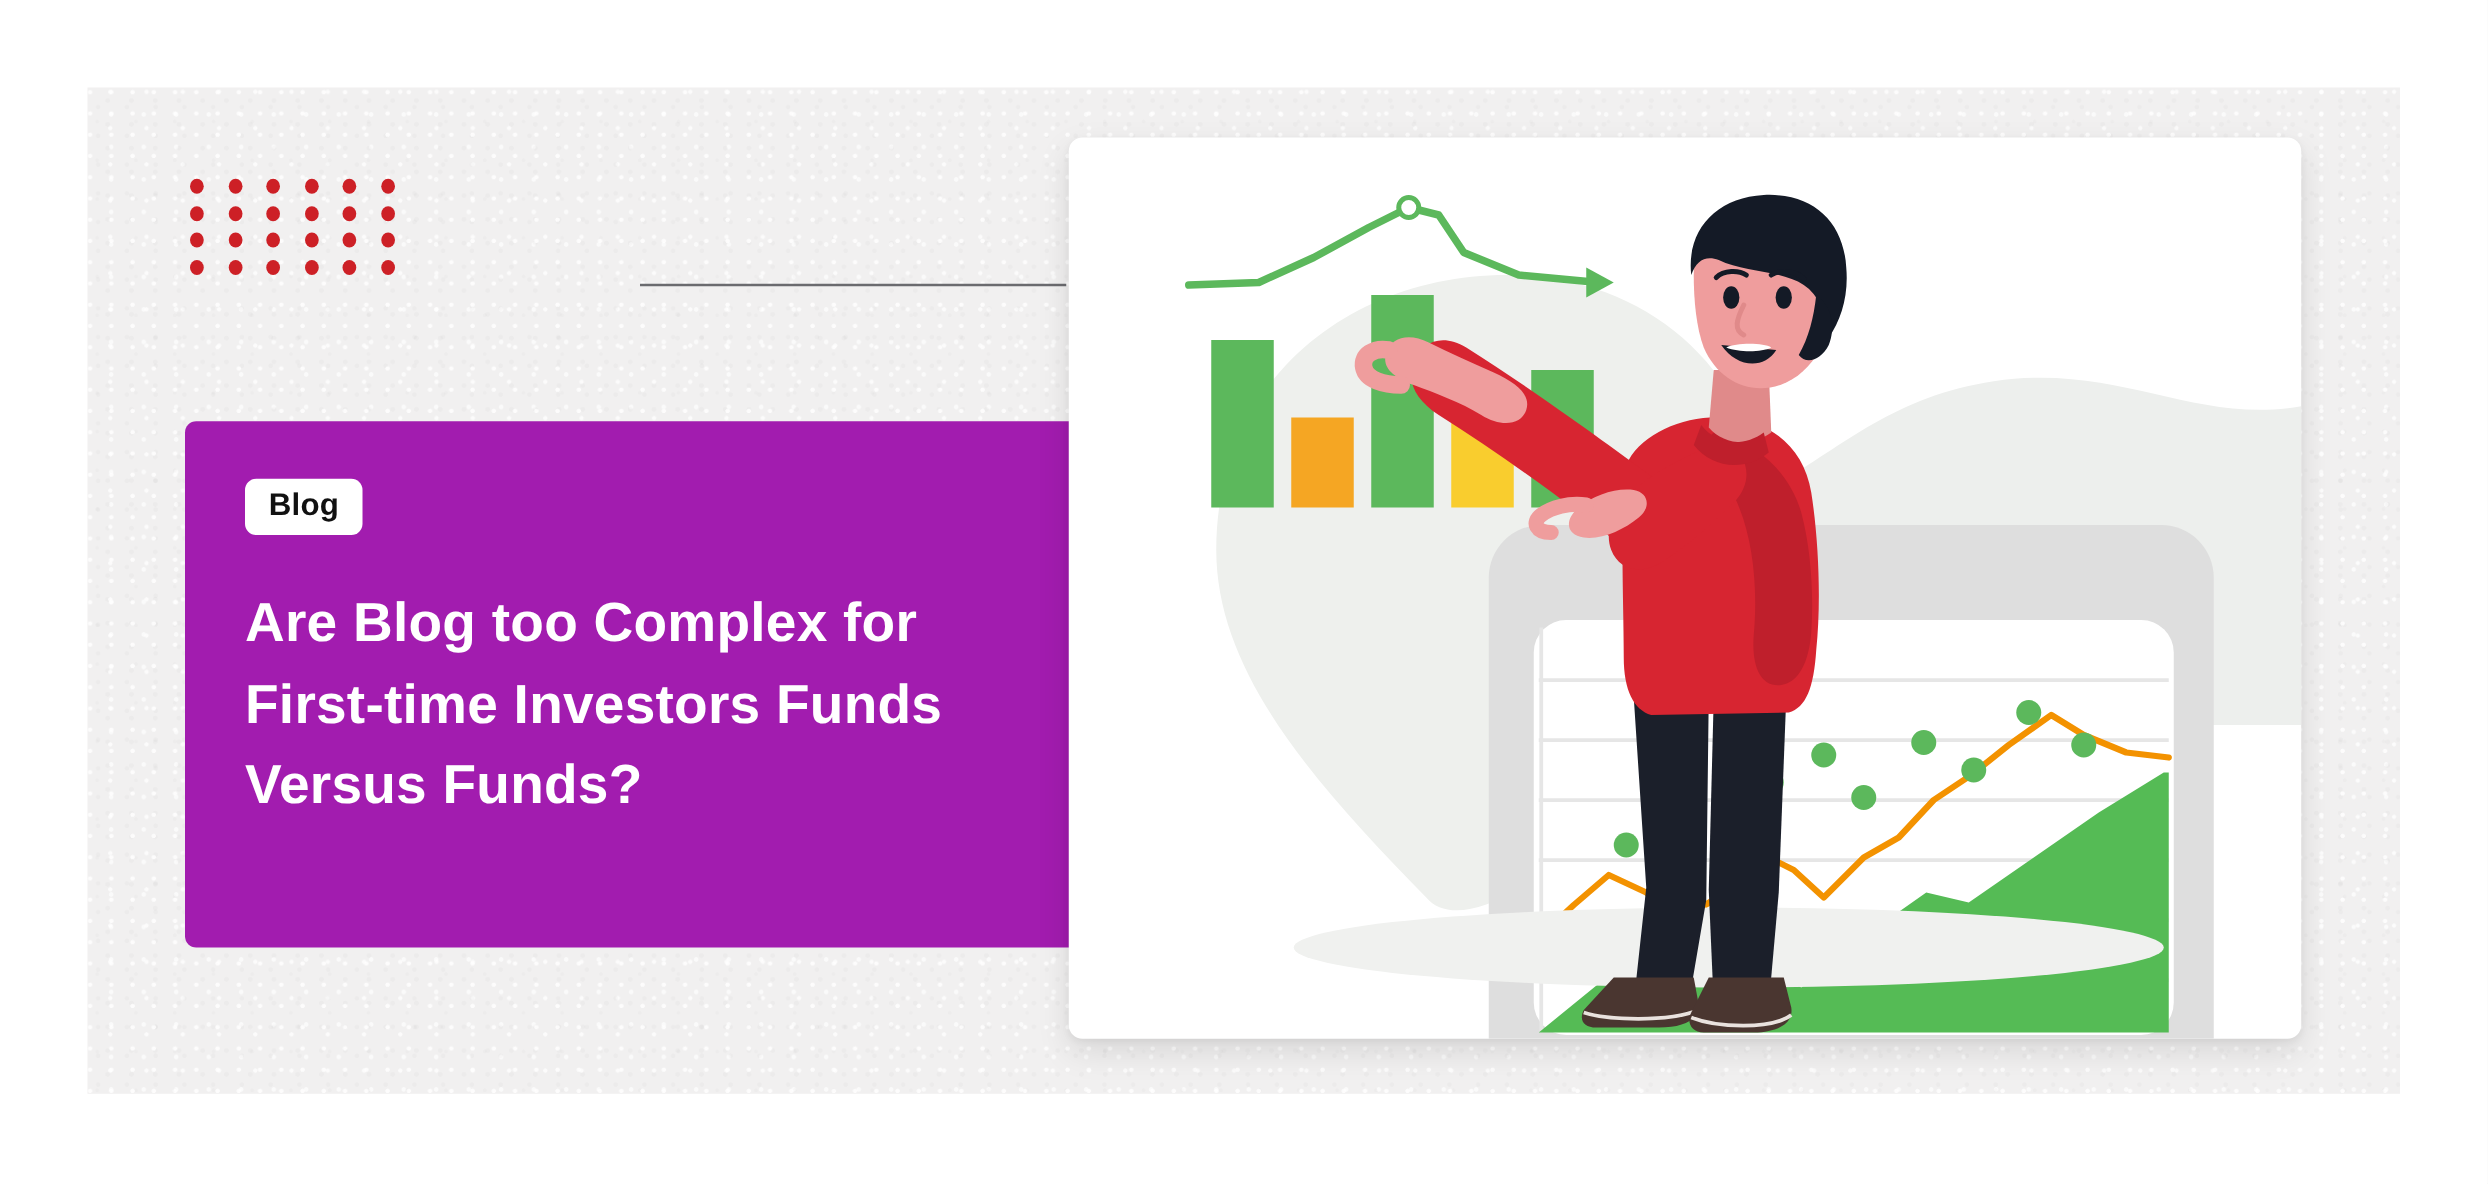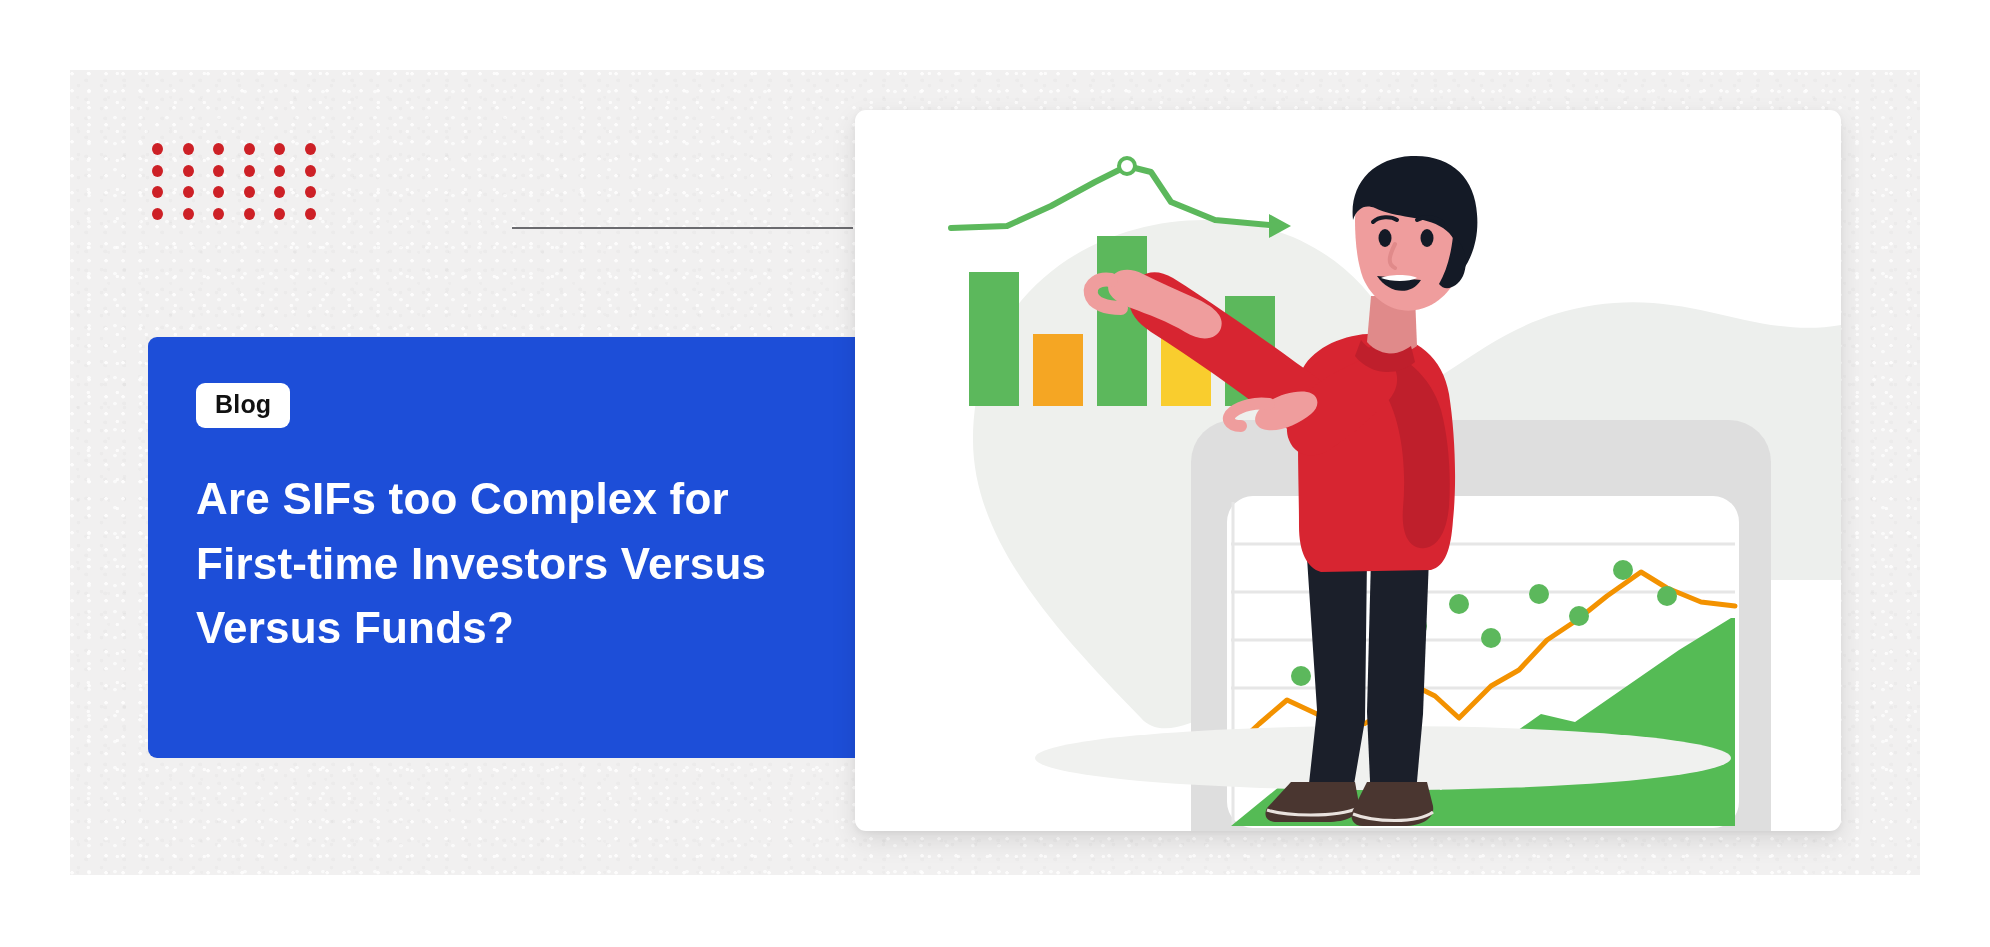--- a/index.html
+++ b/index.html
@@ -35,21 +35,21 @@
 
   
   #rule{
     position:absolute;left:512px;top:227px;width:341px;height:2px;
     background:#6b6b6f;
   }
 
   
   #red-card{
     position:absolute;left:148px;top:337px;width:845px;height:421px;
-    background:#1d4ed8;border-radius:9px;
+    background:#a21caf;border-radius:9px;
   }
   #blog-badge{
     position:absolute;left:48px;top:46px;
     background:#ffffff;border-radius:9px;
     padding:9px 19px 11px 19px;
     font-size:25px;font-weight:bold;color:#111111;letter-spacing:.2px;
     line-height:1;
   }
   #headline{
     position:absolute;left:48px;top:130px;width:760px;
@@ -97,22 +97,22 @@
   <span class="dot"></span>
   <span class="dot"></span>
   <span class="dot"></span>
 </div>
 
 <div id="rule"></div>
 
 <div id="red-card">
   <div id="blog-badge">Blog</div>
   <div id="headline">
-    <span class="hl-line">Are SIFs too Complex for</span>
-    <span class="hl-line">First-time Investors Versus</span>
+    <span class="hl-line">Are Blog too Complex for</span>
+    <span class="hl-line">First-time Investors Funds</span>
     <span class="hl-line">Versus Funds?</span>
   </div>
 </div>
 
 <div id="illus-card">
   <svg id="illus-svg" viewBox="0 0 986 721">
 
     <path d="M520 300 C600 270 640 210 740 195 C840 180 900 230 986 215 L986 470 L520 470 Z" fill="#edefed"></path>
 
     <path d="M118 330 C118 190 230 110 350 110 C470 110 560 196 560 320

